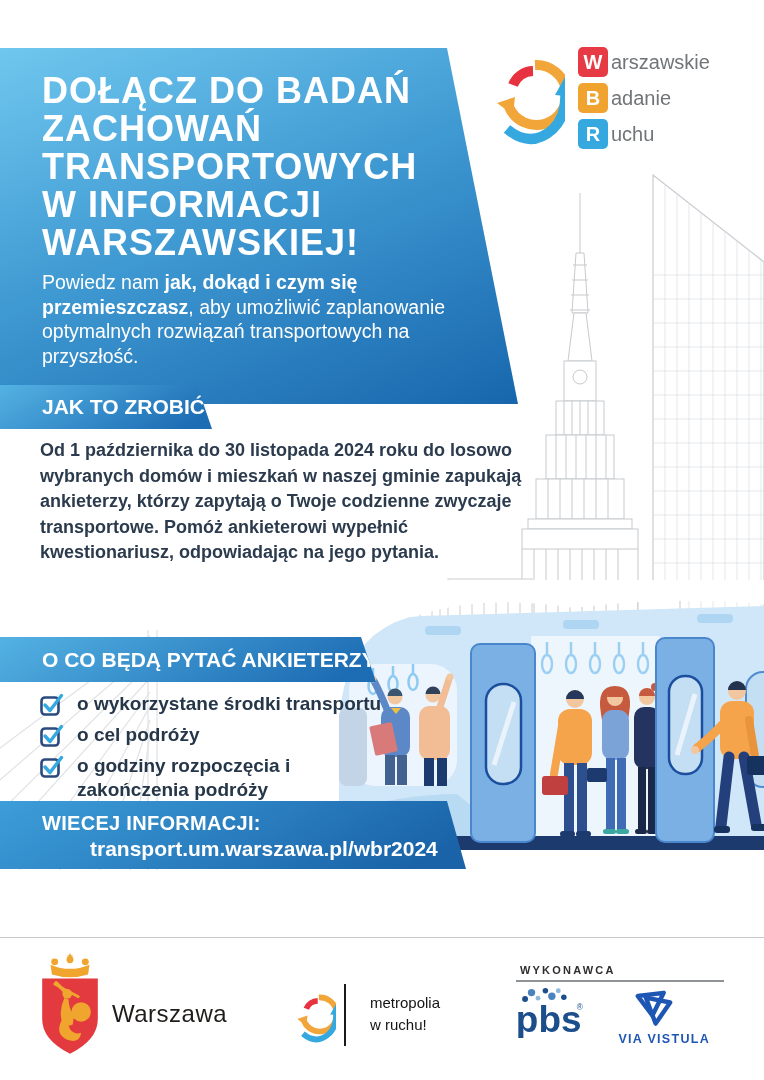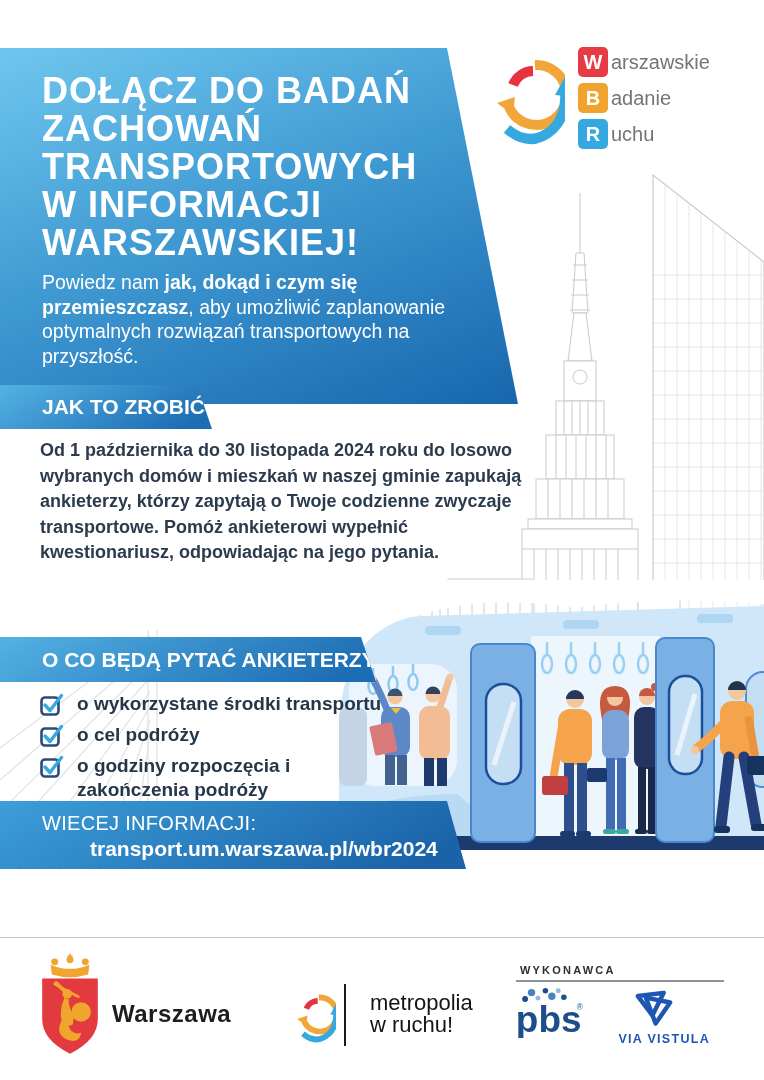--- a/index.html
+++ b/index.html
@@ -35,32 +35,32 @@
 
   .check-list{left:40px;top:692px;z-index:3;}
   .check-item{display:flex;align-items:flex-start;margin-bottom:6px;color:#253649;
               font-weight:700;font-size:19px;line-height:24px;}
   .check-item svg{flex:0 0 auto;margin-right:13px;margin-top:1px;}
 
   .banner{top:801px;left:0;width:466px;height:68px;z-index:4;color:#fff;
           background:linear-gradient(150deg,#3d9ed9 0%,#1a63a9 90%);
           clip-path:polygon(0 0,calc(100% - 19px) 0,100% 100%,0 100%);
           padding:10px 0 0 42px;box-sizing:border-box;}
-  .banner-label{font-size:20px;font-weight:400;line-height:25px;letter-spacing:.3px;}
+  .banner-label{font-size:20px;font-weight:700;line-height:25px;letter-spacing:.3px;}
   .banner-url{font-size:21px;font-weight:700;line-height:26px;margin-left:48px;}
 
   .footnote{top:878px;left:40px;width:660px;z-index:2;color:#595f66;
             font-size:15.5px;line-height:23px;font-weight:400;}
 
   .divider{top:937px;left:0;width:764px;height:1px;background:#c6c9cc;z-index:2;}
 
   
-  .warszawa-label{top:1000px;left:112px;font-size:24px;color:#1f1d1b;font-weight:700;
+  .warszawa-label{top:1000px;left:112px;font-size:24px;color:#1f1d1b;font-weight:400;
                   letter-spacing:.5px;z-index:2;}
-  .metro-text{top:992px;left:370px;font-size:22px;line-height:22px;color:#141414;
+  .metro-text{top:992px;left:370px;font-size:15px;line-height:22px;color:#141414;
               font-weight:500;z-index:2;}
   .metro-divider{top:984px;left:344px;width:2px;height:62px;background:#1a1a1a;z-index:2;}
   .wykonawca{top:964px;left:520px;font-size:11px;font-weight:700;letter-spacing:2.2px;
              color:#2e2e2e;z-index:2;}
   .wyk-line{top:980px;left:516px;width:208px;height:1.5px;background:#8f9296;z-index:2;}
   .via-label{top:1032px;left:600px;width:110px;text-align:right;font-size:12.5px;
              font-weight:700;letter-spacing:1.3px;color:#1e56b4;z-index:2;}
   .svgblock{display:block;}
 </style>
 </head>

